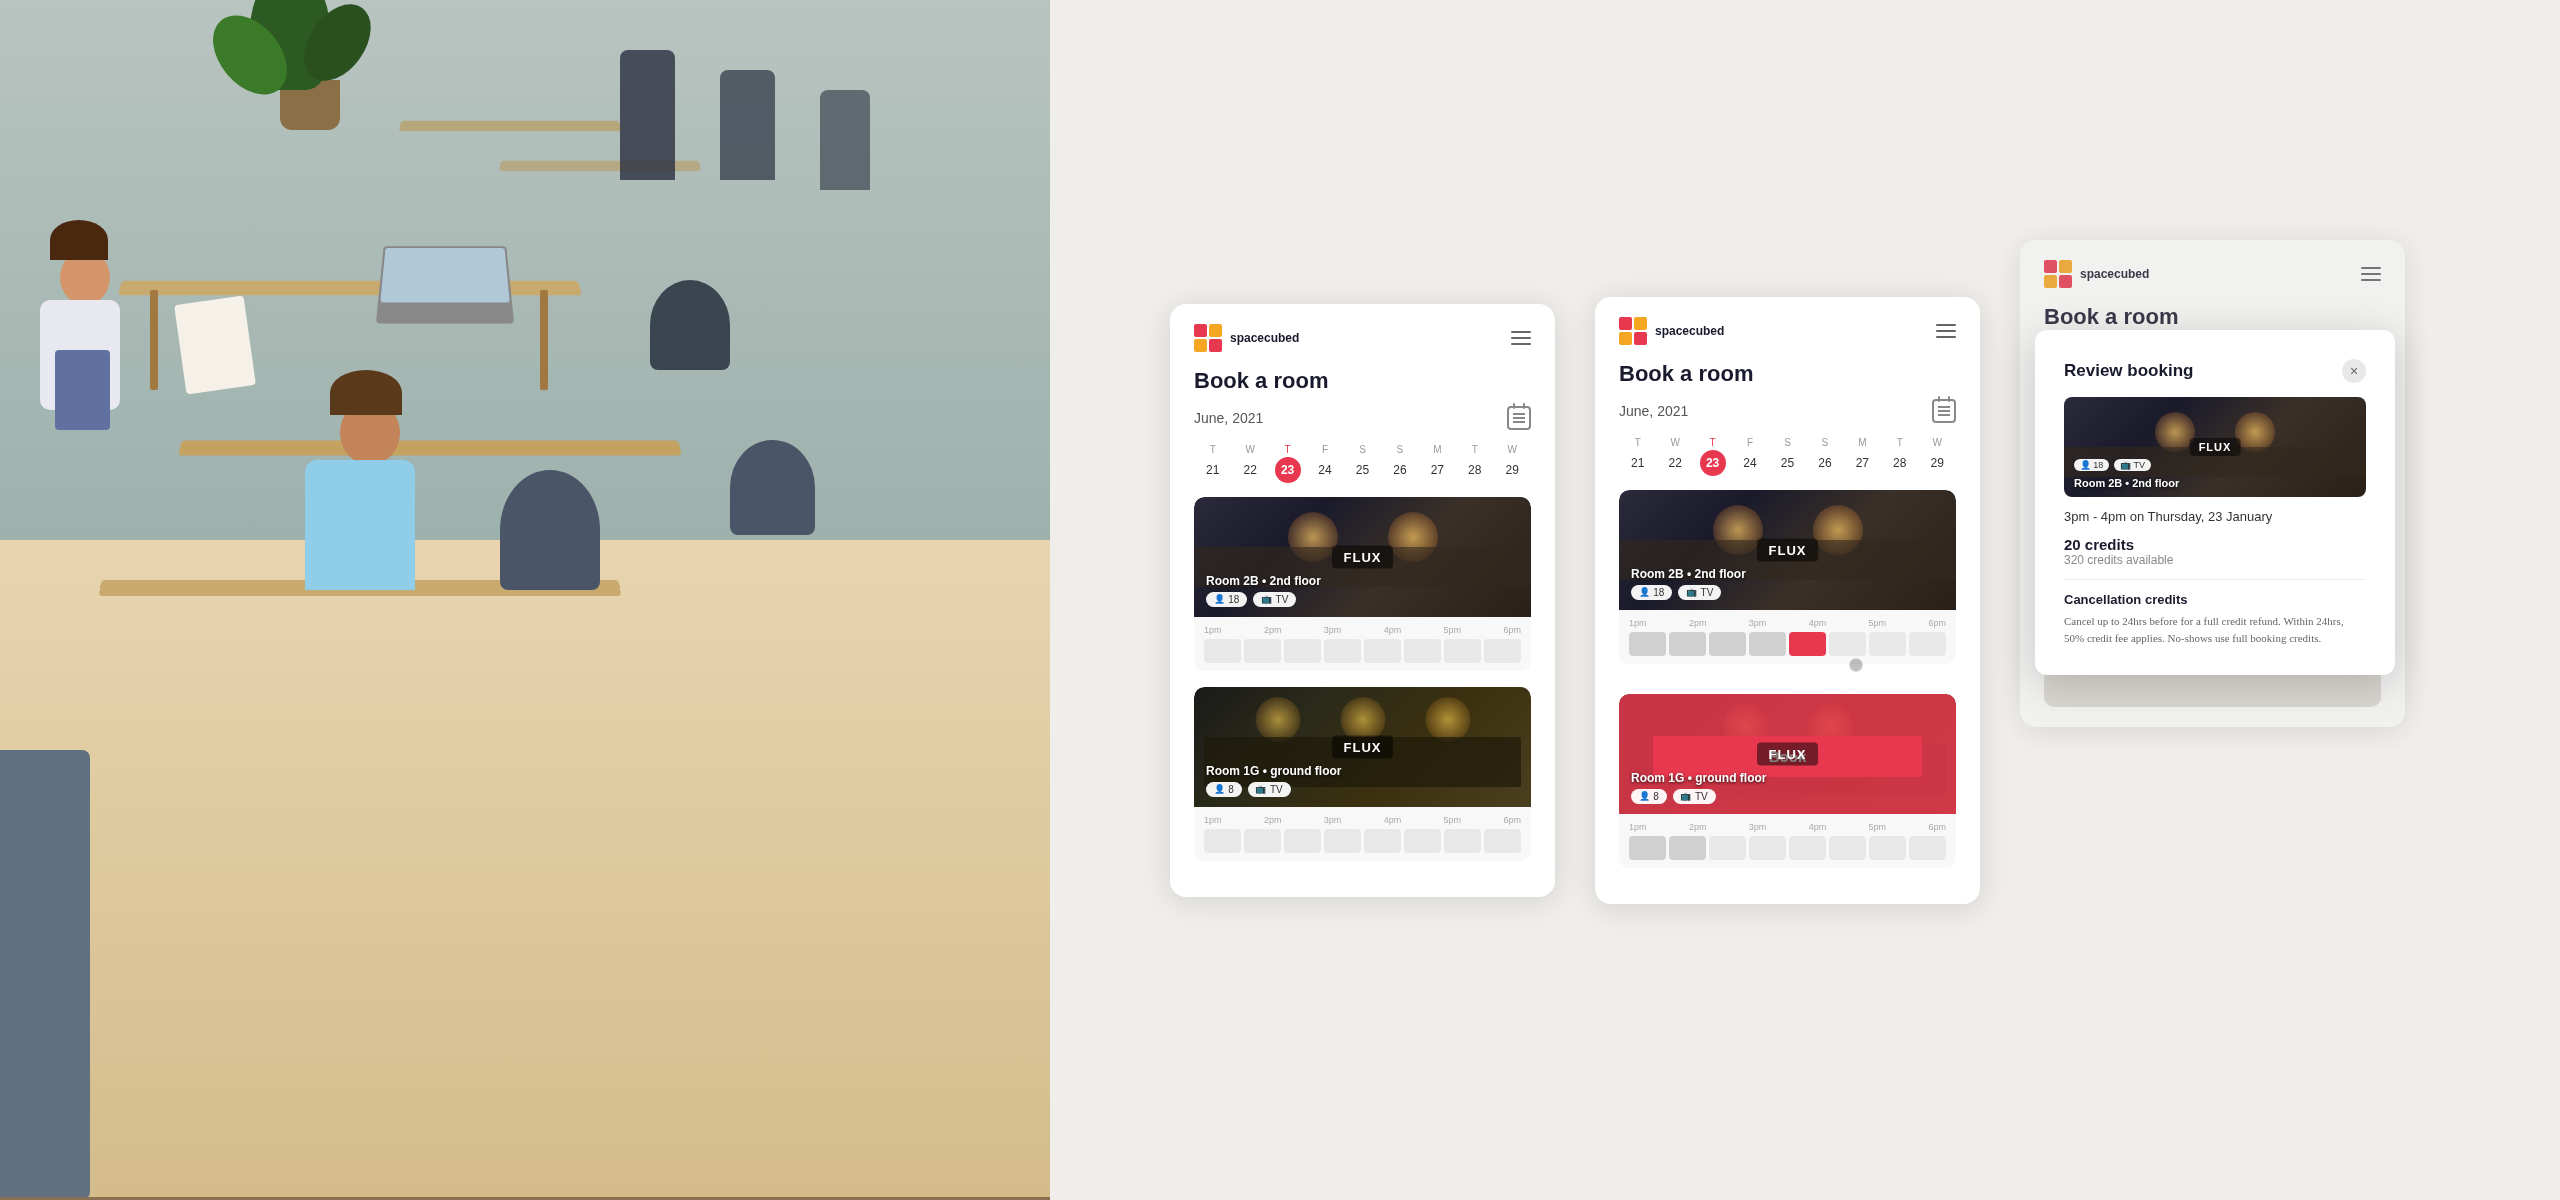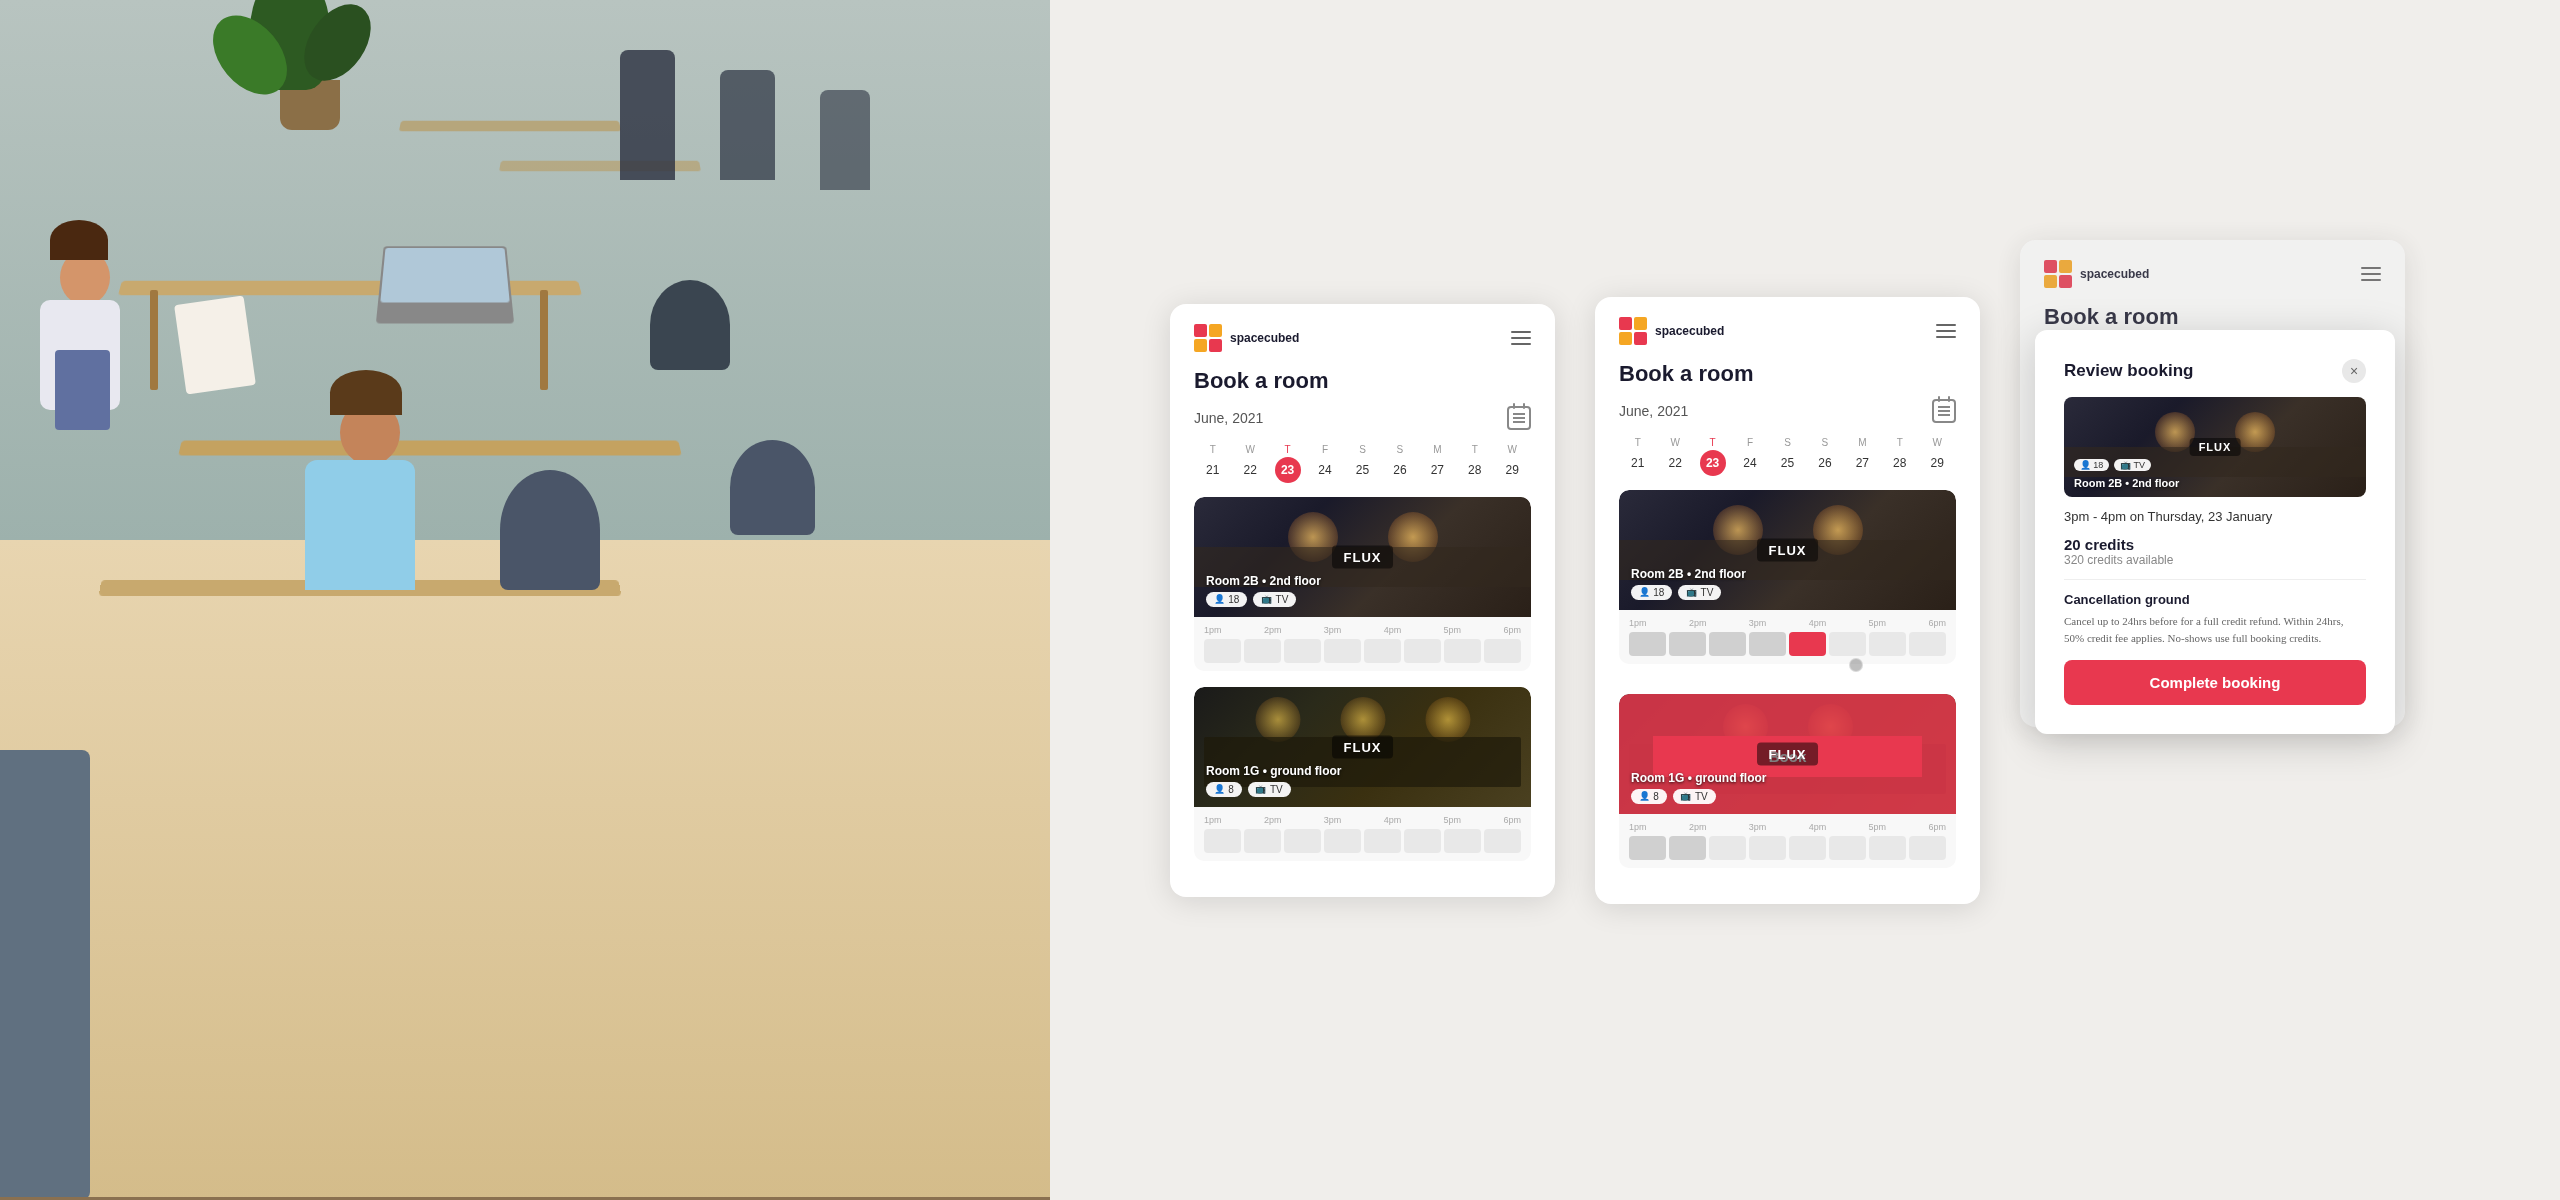--- a/index.html
+++ b/index.html
@@ -923,20 +923,19 @@
 
       <div class="booking-time">3pm - 4pm on Thursday, 23 January</div>
 
       <div class="credits-section">
         <div class="credits-amount">20 credits</div>
         <div class="credits-available">320 credits available</div>
       </div>
 
       <div class="divider"></div>
 
-      <div class="policy-title">Cancellation ground</div>
+      <div class="policy-title">Cancellation credits</div>
       <div class="policy-text">Cancel up to 24hrs before for a full credit refund. Within 24hrs, 50% credit fee applies. No-shows use full booking credits.</div>
 
-      <button class="complete-btn">Complete booking</button>
     </div>
   </div>
 
 </div>
 
 </body></html>

